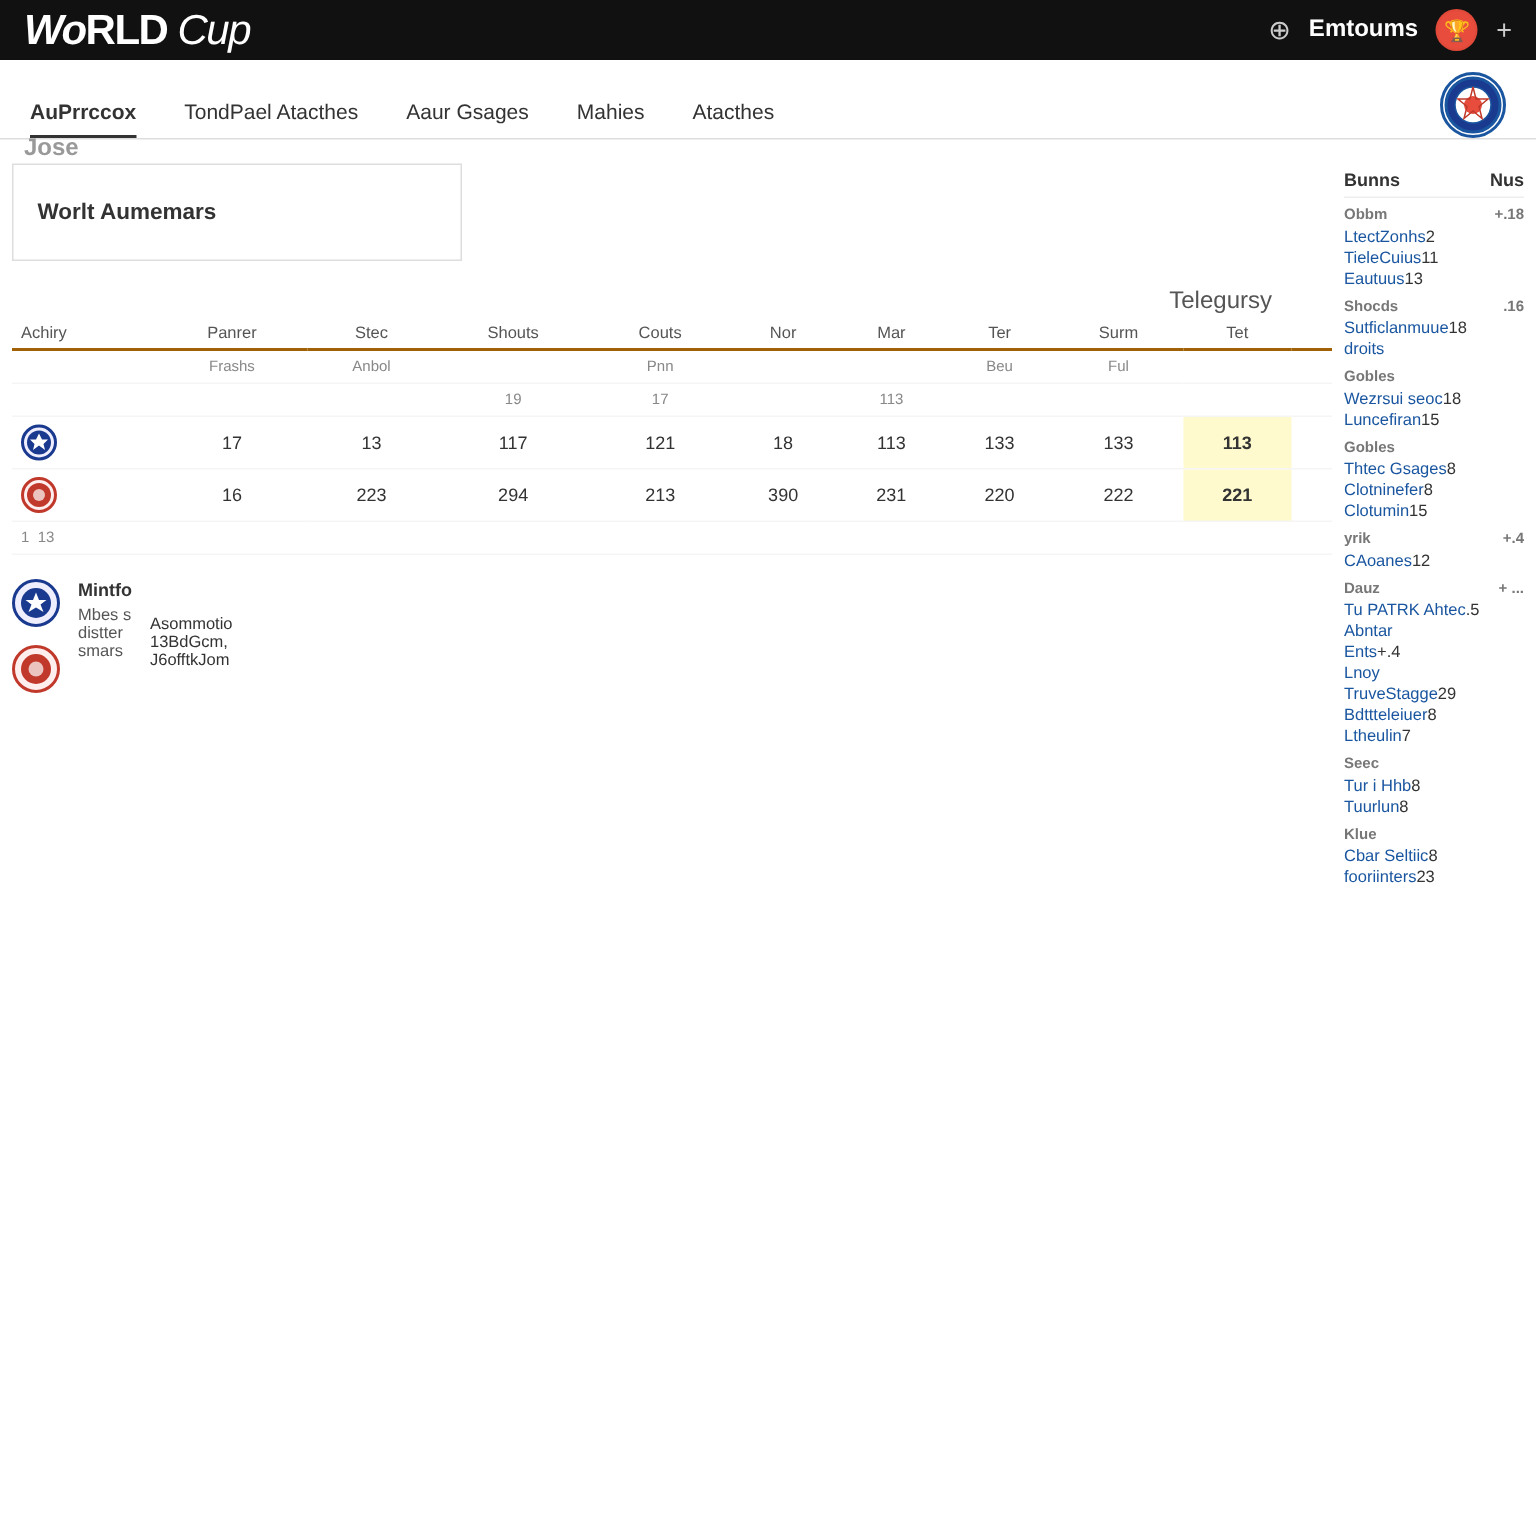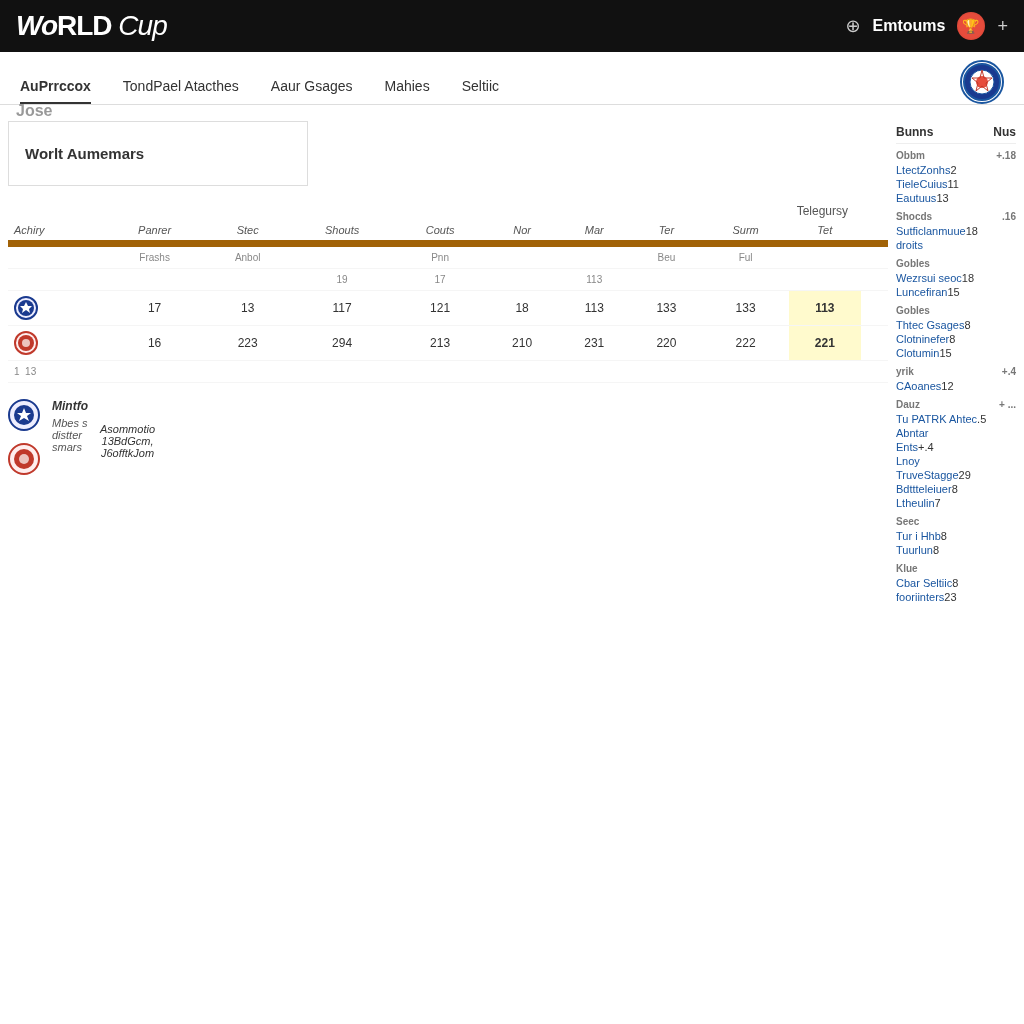--- a/index.html
+++ b/index.html
@@ -6,21 +6,21 @@
     body { font-family: Arial, sans-serif; background: #fff; color: #333; font-size: 13px; }
 
     
     .header {
       background: #111;
       color: #fff;
       display: flex;
       align-items: center;
       justify-content: space-between;
       padding: 0 16px;
-      height: 52px;
+      height: 40px;
     }
     .header-title {
       font-size: 28px;
       font-weight: bold;
       letter-spacing: -1px;
     }
     .header-title span.wo { font-style: italic; font-weight: 900; }
     .header-title span.rld { font-weight: 900; }
     .header-title span.cup { font-style: italic; font-weight: 400; }
     .header-right {
@@ -115,36 +115,35 @@
       font-weight: bold;
     }
     .table-header-row {
       display: flex;
       padding: 2px 0;
       align-items: center;
     }
     .tele-label {
       margin-left: auto;
       margin-right: 40px;
-      font-size: 12px;
+      font-size: 16px;
       color: #555;
     }
     table.standings {
       width: 100%;
       border-collapse: collapse;
       font-size: 12px;
     }
     table.standings th {
       text-align: center;
       font-weight: normal;
       color: #555;
       padding: 4px 6px;
-      border-bottom: 7px solid #a16207;
+      border-bottom: 2px solid #a16207;
       font-size: 11px;
-      font-style: italic;
     }
     table.standings th.left { text-align: left; }
     table.standings td {
       text-align: center;
       padding: 5px 6px;
       border-bottom: 1px solid #f5f5f5;
     }
     table.standings td.left { text-align: left; }
     .highlight-gold { background: #fffacd; font-weight: bold; }
     .badge-circle {
@@ -234,21 +233,21 @@
   <div class="nav-item">
     <span>TondPael Atacthes</span>
   </div>
   <div class="nav-item">
     <span>Aaur Gsages</span>
   </div>
   <div class="nav-item">
     <span>Mahies</span>
   </div>
   <div class="nav-item">
-    <span>Seltiic</span>
+    <span>Atacthes</span>
   </div>
   <div class="nav-logo">
     <div class="wc-logo">
       <svg width="40" height="40" viewBox="0 0 40 40">
         <circle cx="20" cy="20" r="18" fill="#1a3a8f" stroke="#1a56a0" stroke-width="2"></circle>
         <circle cx="20" cy="20" r="12" fill="#fff" stroke="#1a56a0" stroke-width="1"></circle>
         <circle cx="20" cy="20" r="6" fill="#e74c3c"></circle>
         <polygon points="20,8 22,16 30,16 24,21 26,29 20,24 14,29 16,21 10,16 18,16" fill="none" stroke="#c0392b" stroke-width="1"></polygon>
       </svg>
     </div>
@@ -340,21 +339,21 @@
                 <svg width="18" height="18" viewBox="0 0 18 18">
                   <circle cx="9" cy="9" r="8" fill="#c0392b"></circle>
                   <circle cx="9" cy="9" r="4" fill="#fff" opacity="0.7"></circle>
                 </svg>
               </div>
             </td>
             <td>16</td>
             <td>223</td>
             <td>294</td>
             <td>213</td>
-            <td>210</td>
+            <td>390</td>
             <td>231</td>
             <td>220</td>
             <td>222</td>
             <td class="highlight-gold">221</td>
             <td></td>
           </tr>
           <tr>
             <td class="left" style="font-size:10px;color:#888;">1&nbsp;&nbsp;13</td>
             <td></td>
             <td></td>
@@ -365,21 +364,21 @@
             <td></td>
             <td></td>
             <td></td>
             <td></td>
           </tr>
         </tbody>
       </table>
     </div>
 
     
-    <div class="match-info" style="margin-top:16px;font-style:italic;">
+    <div class="match-info" style="margin-top:16px;">
       <div style="display:flex;flex-direction:column;gap:4px;">
         <div>
           <div class="badge-circle" style="width:32px;height:32px;border-color:#1a3a8f;background:#eef;">
             <svg width="22" height="22" viewBox="0 0 22 22">
               <circle cx="11" cy="11" r="10" fill="#1a3a8f"></circle>
               <polygon points="11,4 13,9 18,9 14,12 16,17 11,14 6,17 8,12 4,9 9,9" fill="#fff"></polygon>
             </svg>
           </div>
         </div>
         <div style="margin-top:8px;">
@@ -396,21 +395,21 @@
         <div style="margin-top:4px;">
           <span>Mbes s</span>
         </div>
         <div>
           <span>distter</span>
         </div>
         <div>
           <span>smars</span>
         </div>
       </div>
-      <div class="match-detail" style="margin-top:24px;text-align:center;">
+      <div class="match-detail" style="margin-top:24px;">
         <div>Asommotio</div>
         <div>13BdGcm,</div>
         <div>J6offtkJom</div>
       </div>
     </div>
   </div>
 
   <div class="sidebar">
     <div class="sidebar-header">
       <span>Bunns</span>

